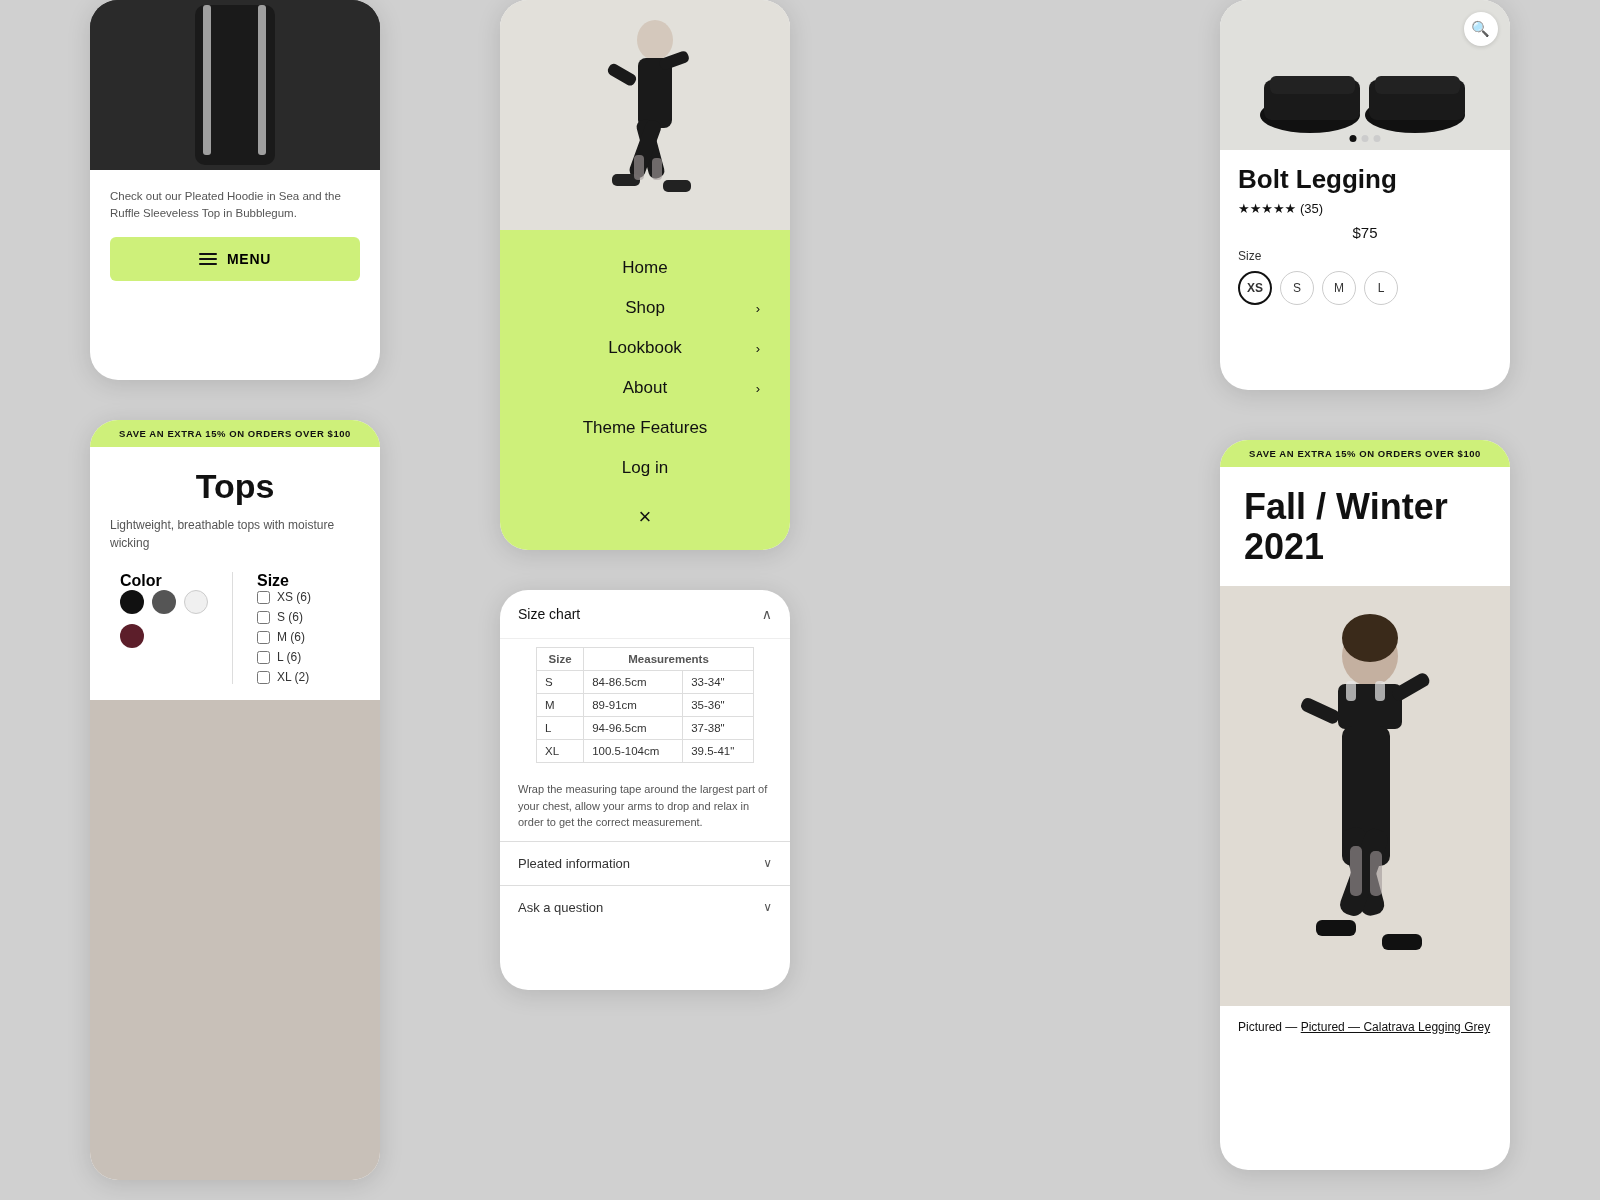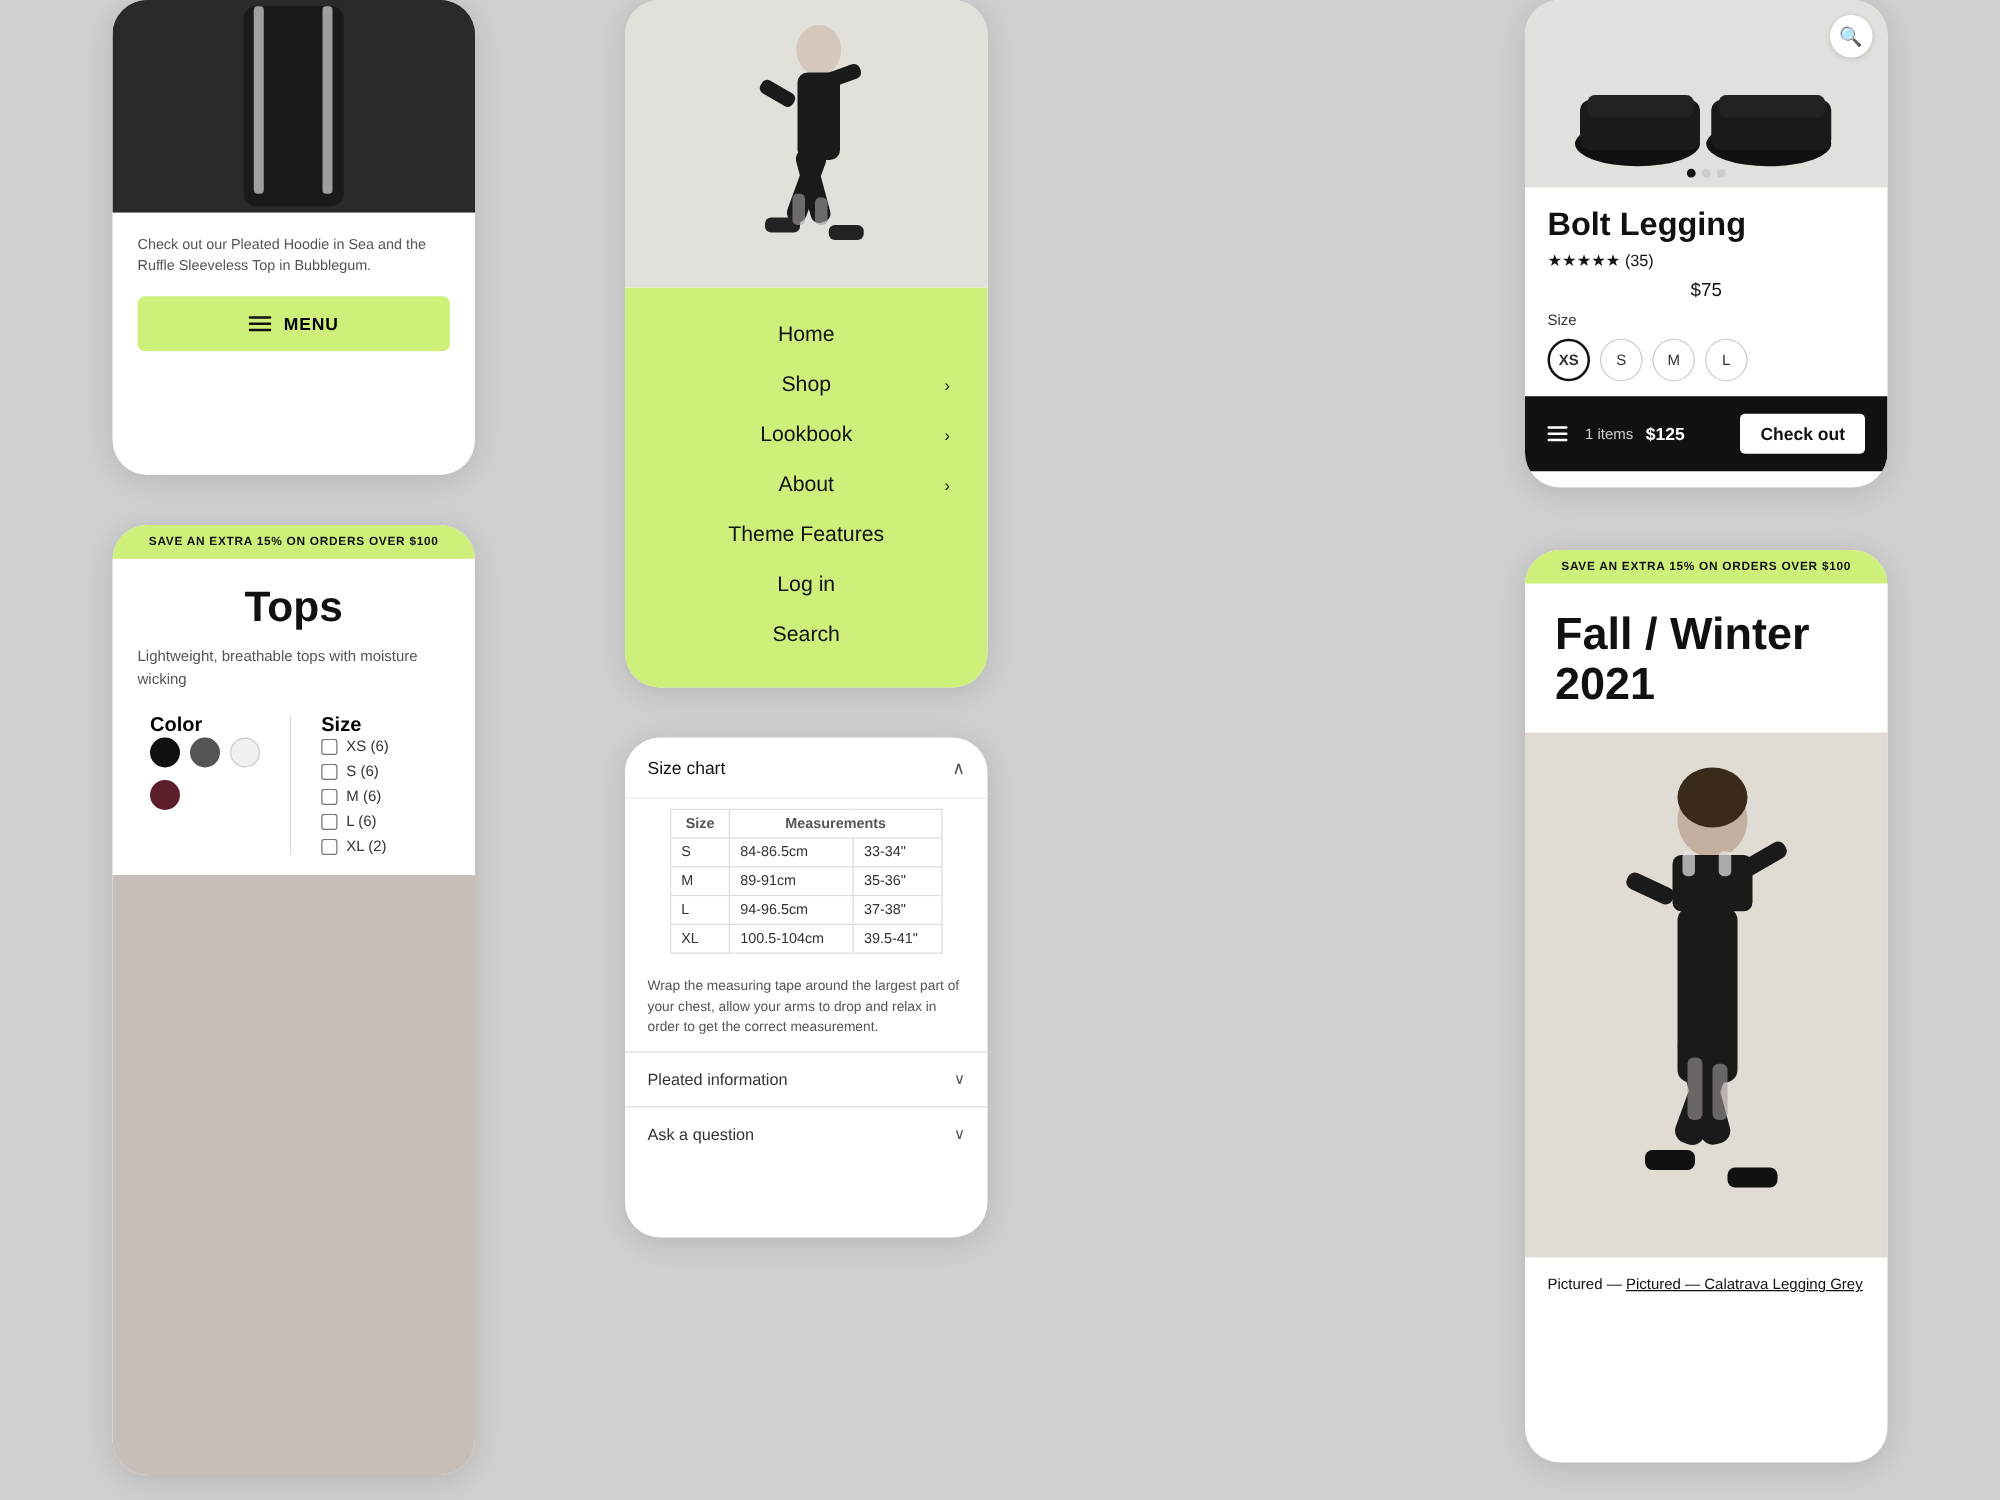--- a/index.html
+++ b/index.html
@@ -548,23 +548,20 @@
     <div class="nav-item">
       <span>About</span>
       <span class="chevron">›</span>
     </div>
     <div class="nav-item">
       <span>Theme Features</span>
     </div>
     <div class="nav-item">
       <span>Log in</span>
     </div>
-    <div class="nav-item">
-      <span>Search</span>
-    </div>
     <div class="close-btn">
       <span>×</span>
     </div>
   </div>
 </div>
 
 <div class="phone-card card-top-right">
   <div class="product-img shoes-img">
     <svg width="290" height="150" viewBox="0 0 290 150" xmlns="http://www.w3.org/2000/svg">
       <rect width="290" height="150" fill="#e0e0dc"></rect>
@@ -593,30 +590,20 @@
       <span>(35)</span>
     </div>
     <div class="price">$75</div>
     <div class="size-label">Size</div>
     <div class="size-options">
       <div class="size-option selected">XS</div>
       <div class="size-option">S</div>
       <div class="size-option">M</div>
       <div class="size-option">L</div>
     </div>
-  </div>
-  <div class="cart-bar">
-    <div class="hamburger-white">
-      <span></span>
-        <span></span>
-        <span></span>
-    </div>
-    <span class="items-count">1 items</span>
-    <span class="cart-price">$125</span>
-    <button class="checkout-btn">Check out</button>
   </div>
 </div>
 
 <div class="phone-card card-bottom-left">
   <div class="promo-banner">SAVE AN EXTRA 15% ON ORDERS OVER $100</div>
   <div class="category-content">
     <h2>Tops</h2>
     <p class="subtitle">Lightweight, breathable tops with moisture wicking</p>
     <div class="filter-row">
       <div>

